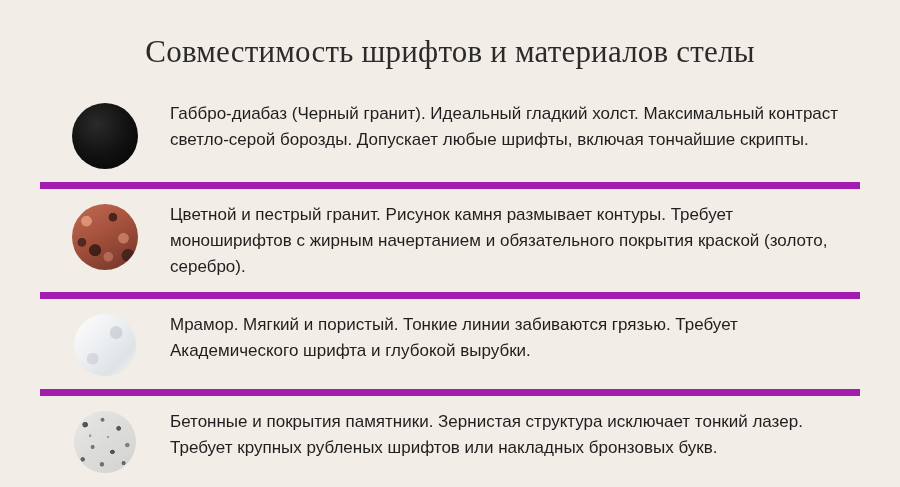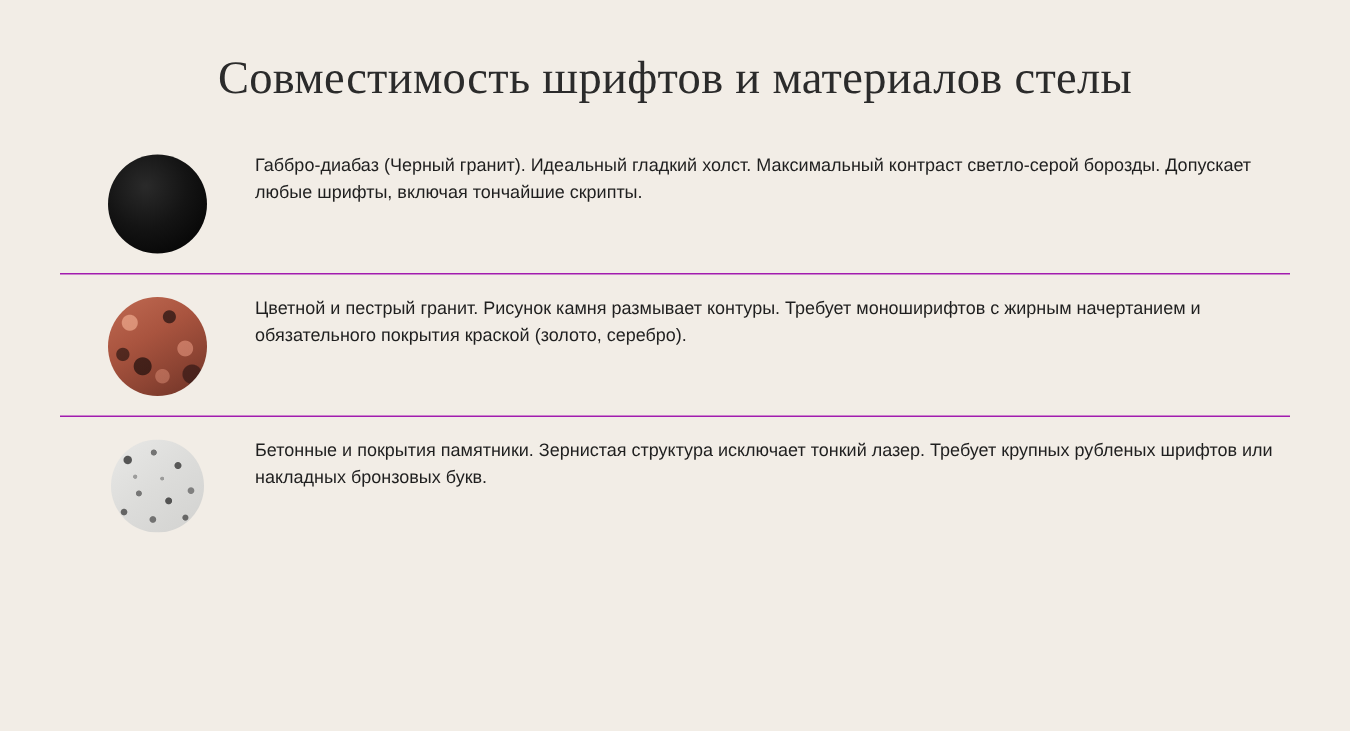--- a/index.html
+++ b/index.html
@@ -32,21 +32,21 @@
   }
   .rows {
     margin-top: 8px;
   }
   .row {
     display: flex;
     align-items: flex-start;
     padding: 13px 0 13px 0;
   }
   .row + .row {
-    border-top: 1px solid #a21caf;
+    border-top: 7px solid #a21caf;
   }
   .swatch-wrap {
     width: 130px;
     flex: 0 0 130px;
     display: flex;
     justify-content: center;
     align-items: flex-start;
     padding-top: 2px;
   }
   .swatch {
@@ -97,21 +97,21 @@
       radial-gradient(circle at 30% 58%, rgba(75,75,75,0.7) 0 3%, rgba(0,0,0,0) 4%),
       radial-gradient(circle at 14% 78%, rgba(60,60,60,0.75) 0 2.6%, rgba(0,0,0,0) 3.5%),
       radial-gradient(circle at 45% 86%, rgba(70,70,70,0.7) 0 3%, rgba(0,0,0,0) 4%),
       radial-gradient(circle at 80% 84%, rgba(55,55,55,0.7) 0 2.4%, rgba(0,0,0,0) 3.2%),
       radial-gradient(circle at 55% 42%, rgba(90,90,90,0.5) 0 2.2%, rgba(0,0,0,0) 3%),
       radial-gradient(circle at 26% 40%, rgba(90,90,90,0.5) 0 2%, rgba(0,0,0,0) 2.8%),
       linear-gradient(140deg, #e8e8e6 0%, #dcdcda 50%, #d2d2d0 100%);
   }
   .text {
     flex: 1 1 auto;
-    font-size: 12px;
+    font-size: 17px;
     line-height: 1.52;
     color: #1f1f1f;
     padding-right: 10px;
     padding-top: 0px;
   }
   .text p {
     margin: 0;
   }
 </style>
 </head>
@@ -134,20 +134,28 @@
 
     <div class="row">
       <div class="swatch-wrap">
         <div class="swatch sw-red"></div>
       </div>
       <div class="text">
         <p>Цветной и пестрый гранит. Рисунок камня размывает контуры. Требует моноширифтов с жирным начертанием и обязательного покрытия краской (золото, серебро).</p>
       </div>
     </div>
 
+    <div class="row">
+      <div class="swatch-wrap">
+        <div class="swatch small sw-marble"></div>
+      </div>
+      <div class="text">
+        <p>Мрамор. Мягкий и пористый. Тонкие линии забиваются грязью. Требует Академического шрифта и глубокой вырубки.</p>
+      </div>
+    </div>
 
     <div class="row">
       <div class="swatch-wrap">
         <div class="swatch small sw-concrete"></div>
       </div>
       <div class="text">
         <p>Бетонные и покрытия памятники. Зернистая структура исключает тонкий лазер. Требует крупных рубленых шрифтов или накладных бронзовых букв.</p>
       </div>
     </div>
 

